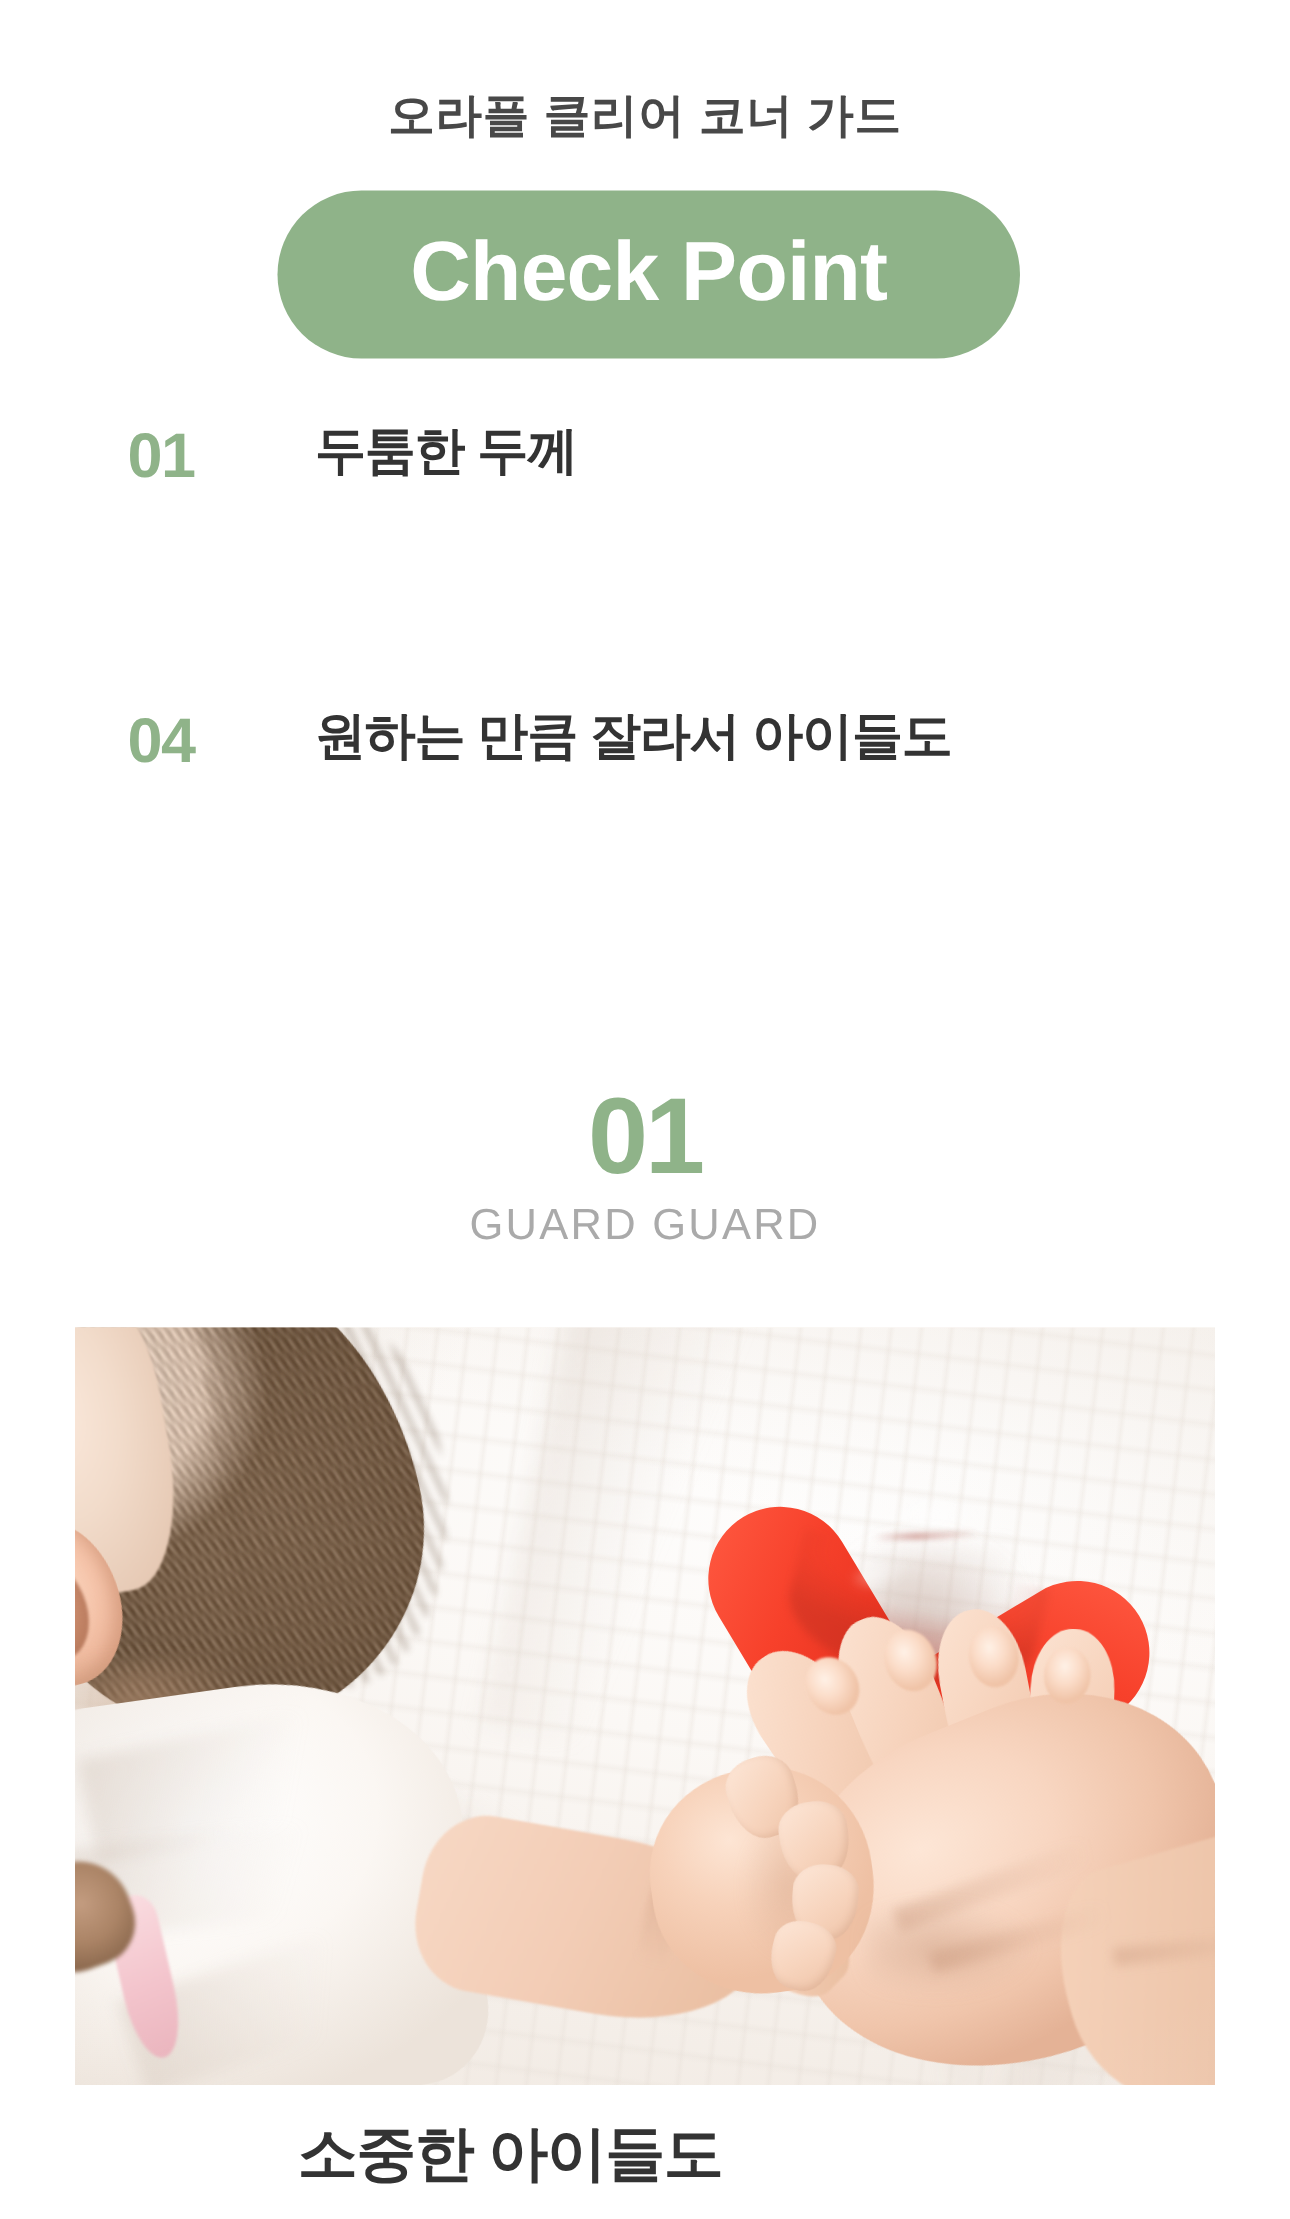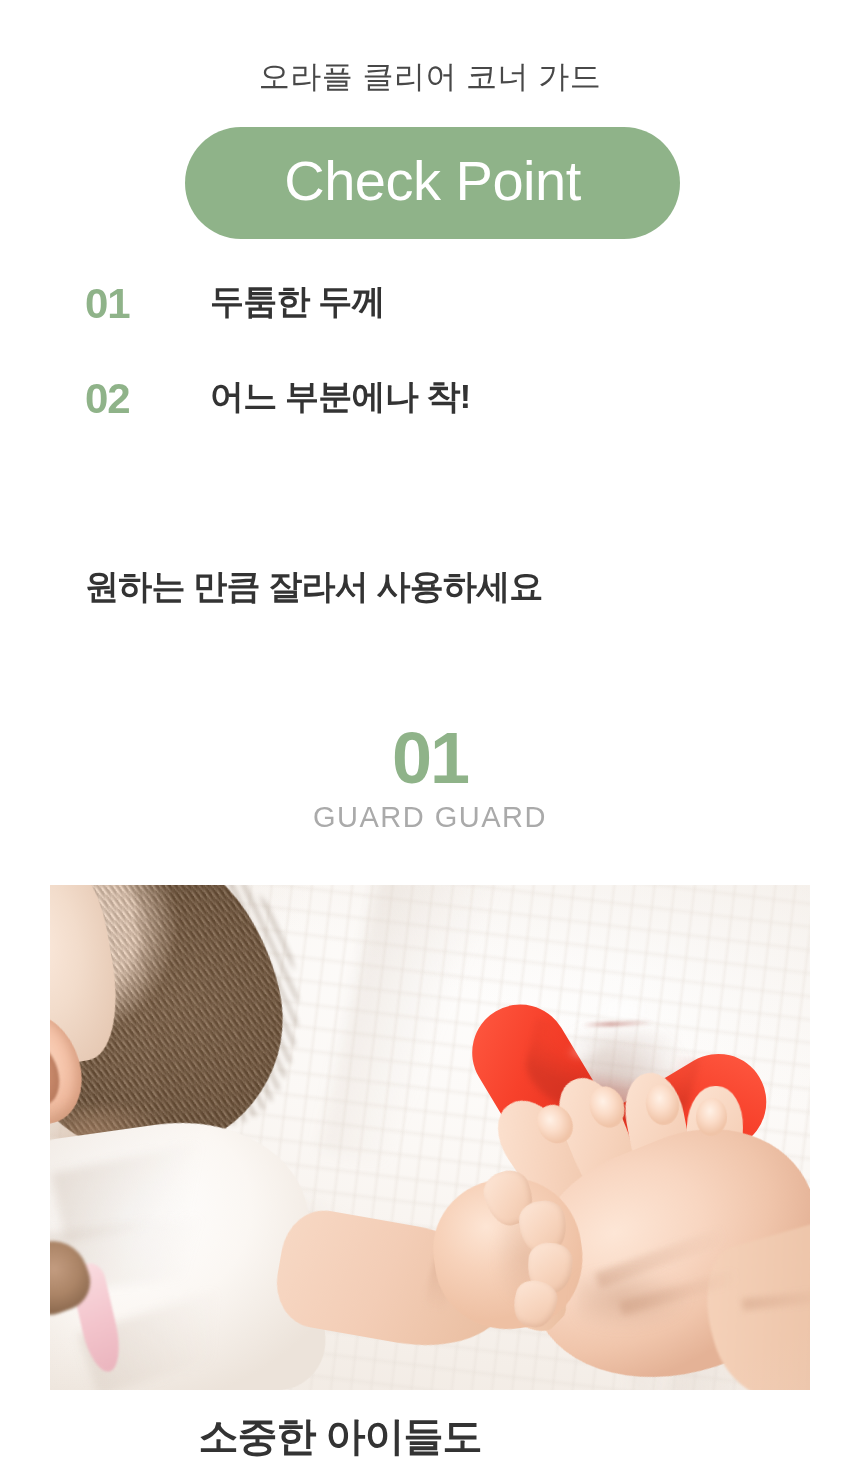--- a/index.html
+++ b/index.html
@@ -27,21 +27,21 @@
   }
 
   
   .product-title {
     position: absolute;
     left: 0;
     top: 58px;
     width: 860px;
     text-align: center;
     font-size: 31px;
-    font-weight: normal;
+    font-weight: bold;
     letter-spacing: 0.5px;
     color: #484848;
     line-height: 1.2;
     white-space: nowrap;
   }
 
   
   .badge {
     position: absolute;
     left: 185px;
@@ -49,21 +49,21 @@
     width: 495px;
     height: 112px;
     background: #8fb389;
     border-radius: 56px;
     display: flex;
     align-items: center;
     justify-content: center;
   }
   .badge-label {
     font-size: 56px;
-    font-weight: normal;
+    font-weight: bold;
     color: #ffffff;
     letter-spacing: -0.5px;
     line-height: 1;
     padding-bottom: 4px;
   }
 
   
   .check-list {
     position: absolute;
     left: 0;
@@ -537,30 +537,27 @@
     <span class="badge-label">Check Point</span>
   </div>
 
   <div class="check-list">
 
     <div class="check-row">
       <span class="check-num">01</span>
       <span class="check-text">두툼한 두께</span>
     </div>
 
-    <div class="check-row">
-      <span class="check-num">02</span>
-      <span class="check-text">어느 부분에나 착!</span>
-    </div>
 
     <div class="check-row">
     </div>
 
     <div class="check-row">
-      <span class="check-text">원하는 만큼 잘라서 사용하세요</span>
+      <span class="check-num">04</span>
+      <span class="check-text">원하는 만큼 잘라서 아이들도</span>
     </div>
 
   </div>
 
   <div class="section-marker">
     <div class="section-number">01</div>
     <div class="section-subtitle">GUARD GUARD</div>
   </div>
 
   <div class="photo">

